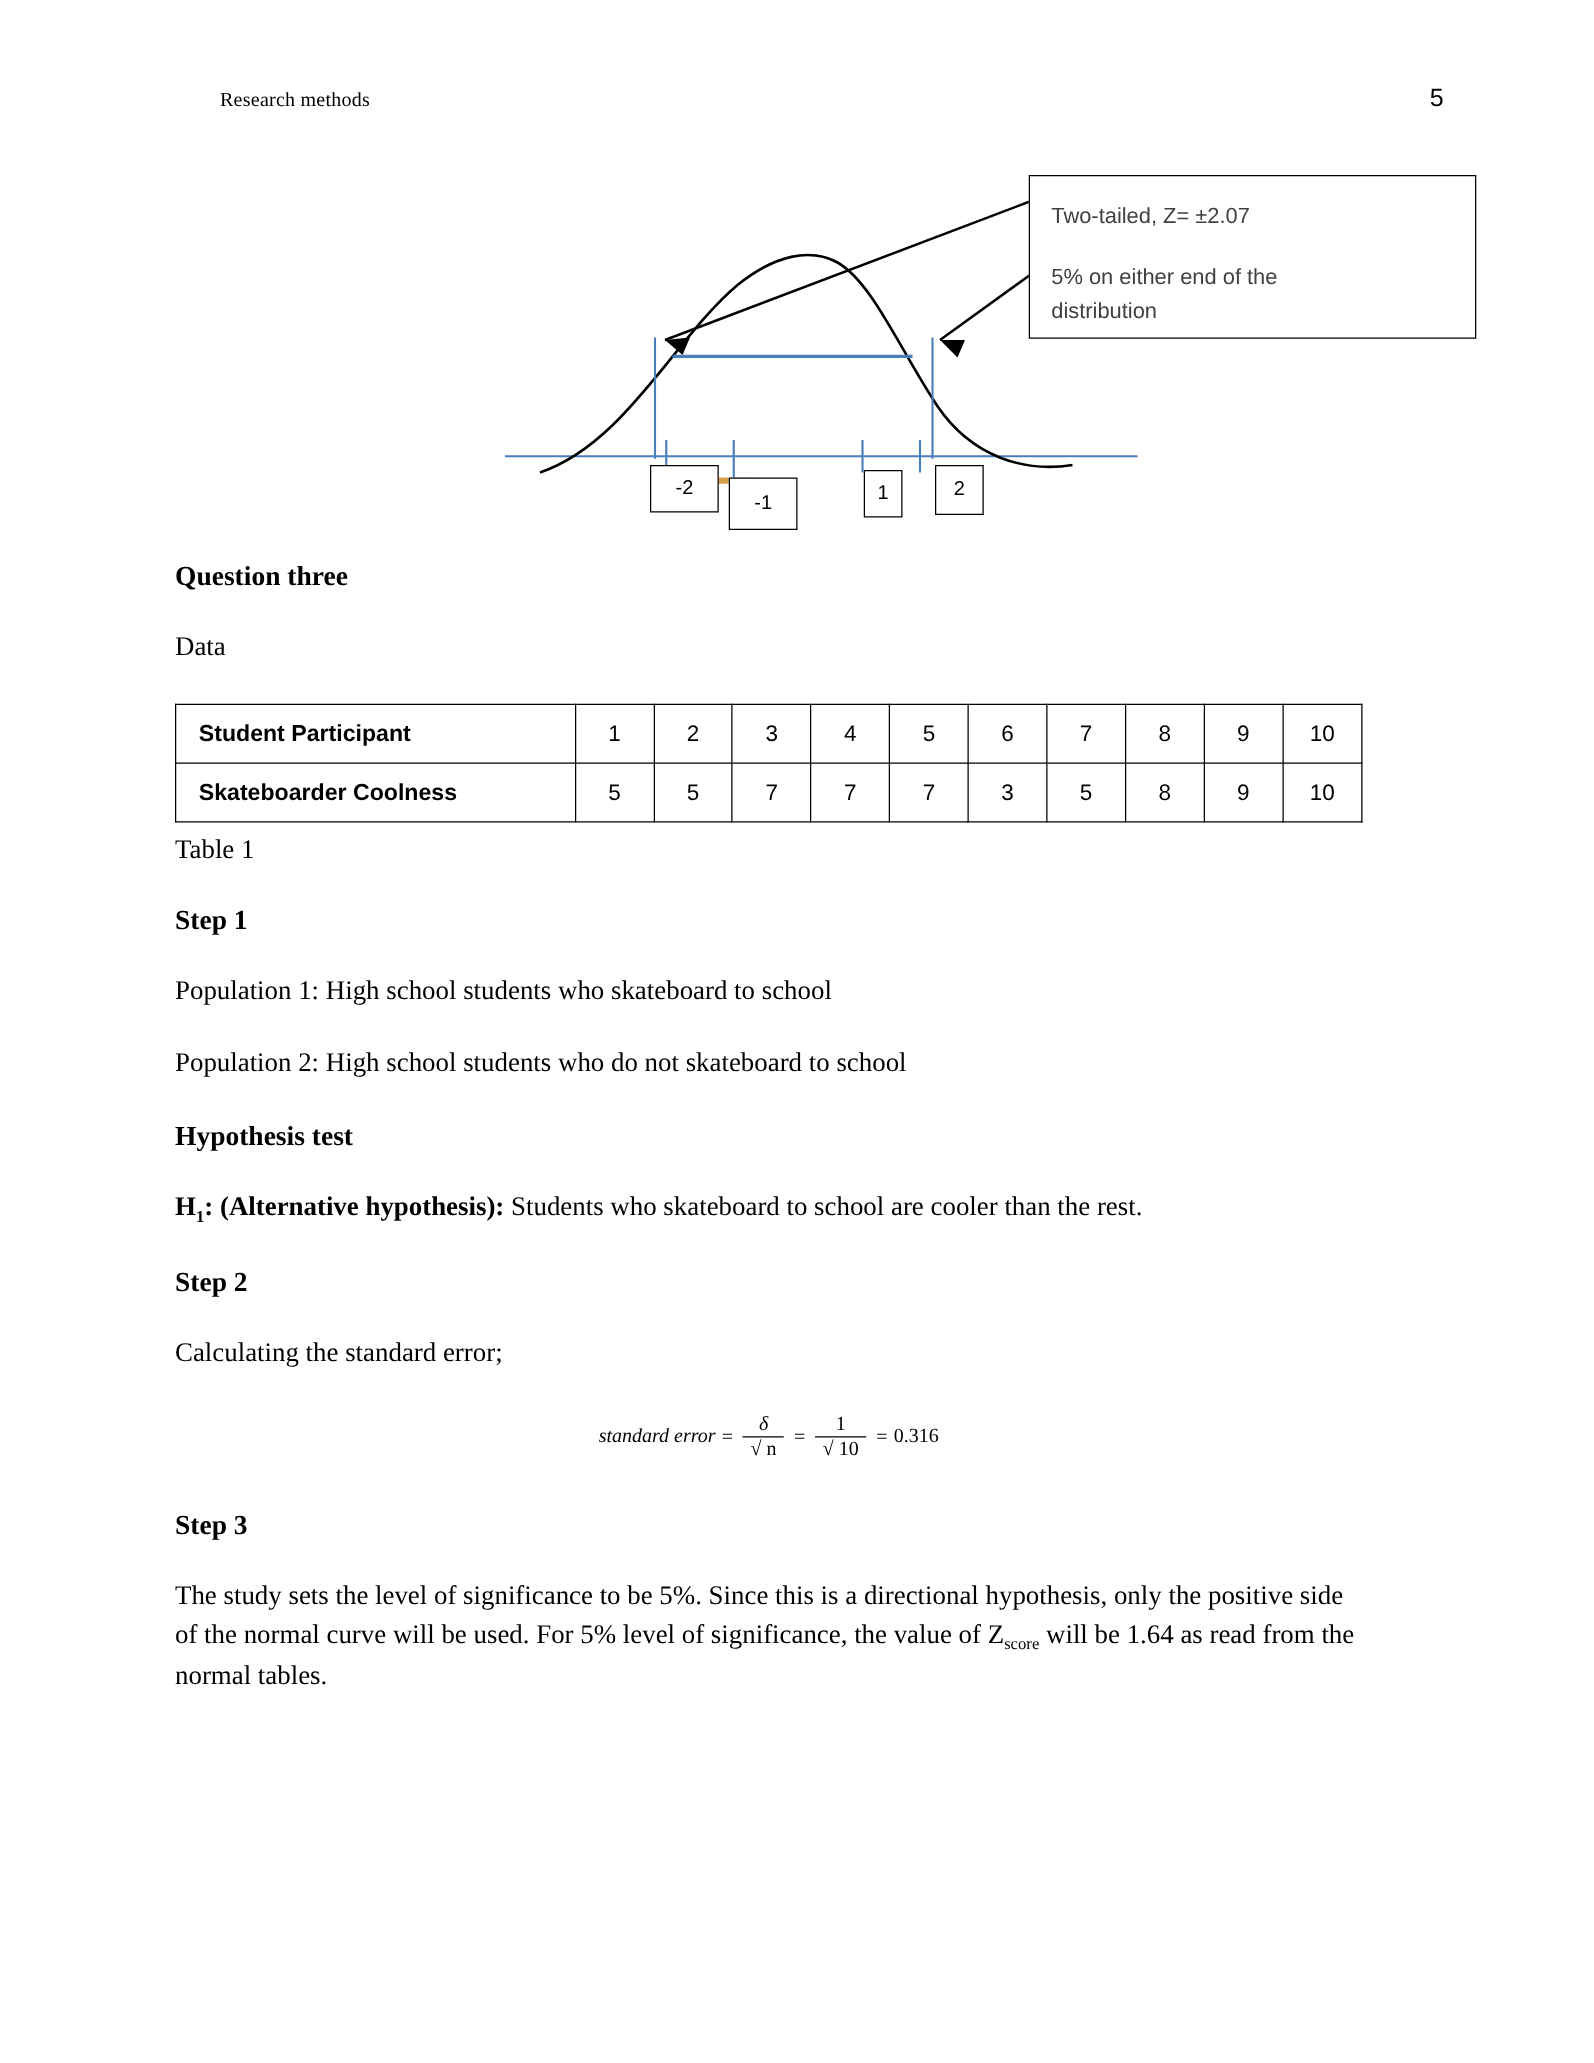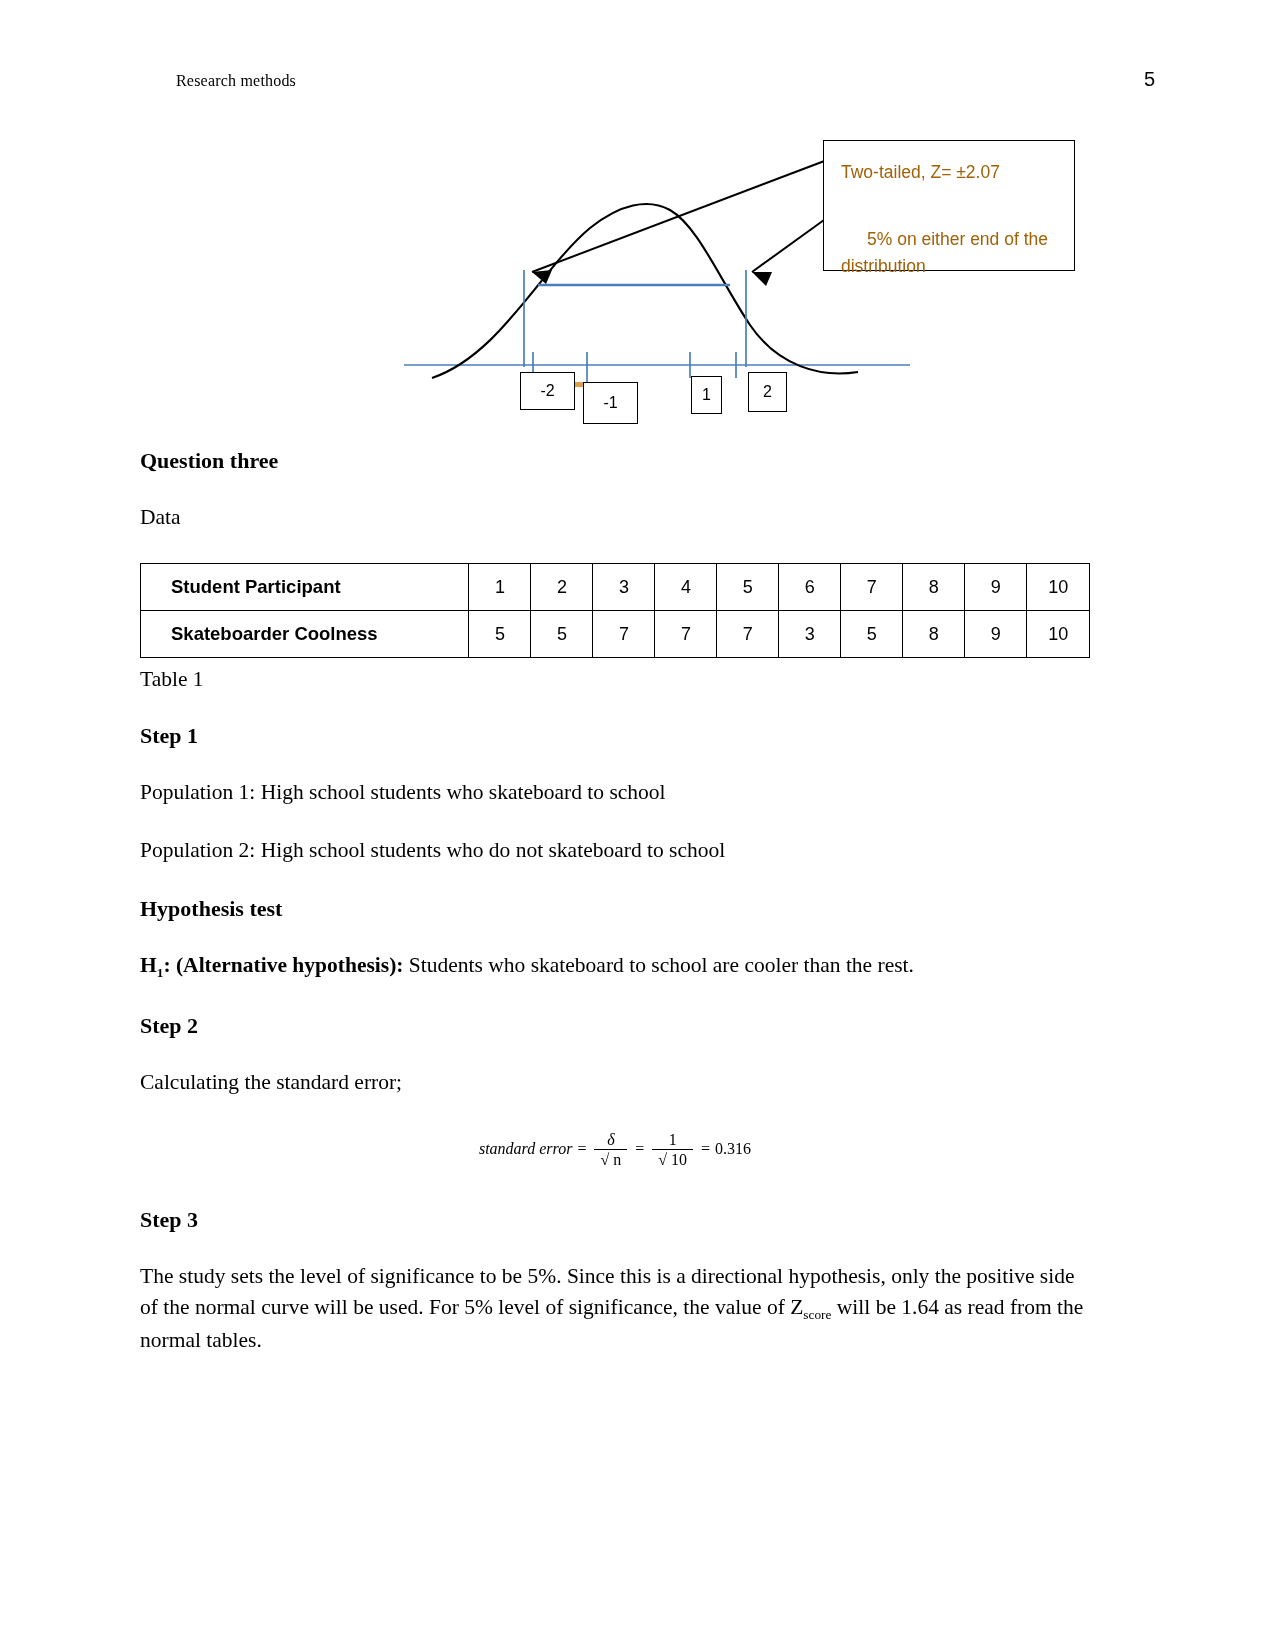--- a/index.html
+++ b/index.html
@@ -48,32 +48,32 @@
     left: 380px;
     width: 760px;
     height: 320px;
   }
   .figure svg { display: block; }
 
   .callout {
     position: absolute;
     left: 443px;
     top: 20px;
-    width: 252px;
+    width: 358px;
     height: 131px;
     border: 1.4px solid #000000;
     background: #ffffff;
     box-sizing: border-box;
     padding: 18px 0 0 17px;
     font-family: "Liberation Sans", sans-serif;
     font-size: 17.5px;
     line-height: 1.55;
-    color: #a16207;
-  }
-  .callout-line-2 { margin-top: 40px; text-align: center; }
+    color: #404040;
+  }
+  .callout-line-2 { margin-top: 22px; }
 
   .tickbox {
     position: absolute;
     border: 1.4px solid #000000;
     background: #ffffff;
     box-sizing: border-box;
     font-family: "Liberation Sans", sans-serif;
     font-size: 16px;
     display: flex;
     align-items: center;
@@ -119,21 +119,21 @@
   table.data-table td {
     border: 1.6px solid #000000;
     height: 46px;
     text-align: center;
     font-size: 18px;
     padding: 0;
   }
   table.data-table td.rowlabel {
     width: 308px;
     text-align: left;
-    padding-left: 30px;
+    padding-left: 18px;
     font-weight: bold;
     font-size: 18.5px;
   }
   table.data-table td.val { width: 64px; font-weight: normal; }
 
   
   .formula {
     text-align: center;
     margin: 34px 0 36px 0;
     font-family: "Liberation Serif", serif;

